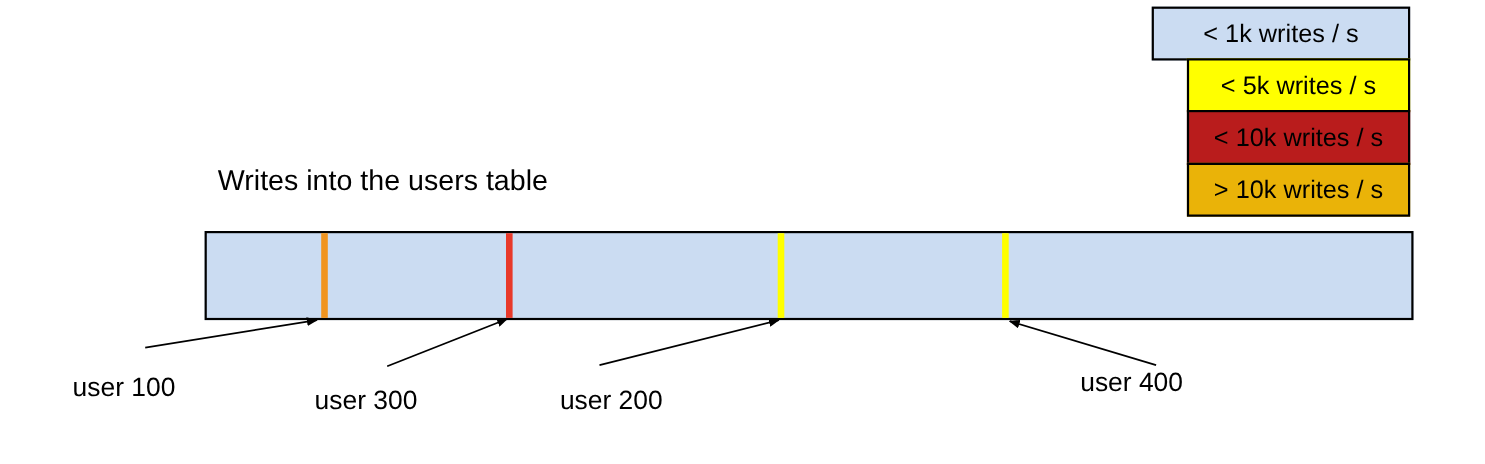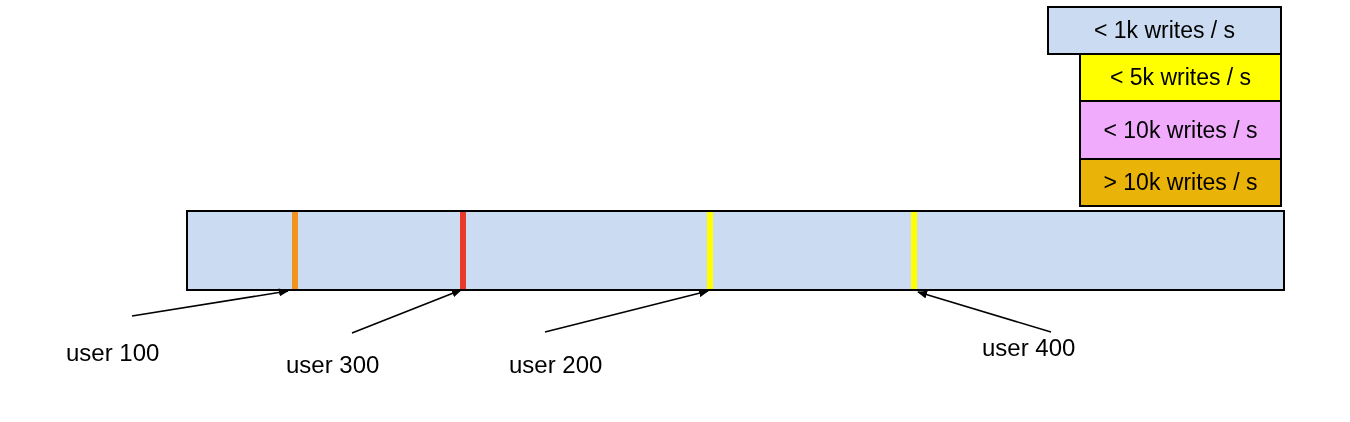--- a/index.html
+++ b/index.html
@@ -55,29 +55,30 @@
     left: 0;
     top: 0;
     pointer-events: none;
   }
 </style>
 </head>
 <body>
 
 <div class="canvas">
 
+  <div class="diagram-title">Writes into the users table</div>
 
   <div class="legend" id="legend" style="left: 1012px; top: 6px; width: 235px; padding-left: 35px;">
       <div class="legend-row" style="background: rgb(203, 220, 242); height: 49px;">
         <span>&lt; 1k writes / s</span>
       </div>
       <div class="legend-row" style="background: rgb(255, 255, 0); height: 49px;">
         <span>&lt; 5k writes / s</span>
       </div>
-      <div class="legend-row" style="background: #f0abfc; height: 60px;">
+      <div class="legend-row" style="background: #b91c1c; height: 50px;">
         <span>&lt; 10k writes / s</span>
       </div>
       <div class="legend-row" style="background: #eab308; height: 49px;">
         <span>&gt; 10k writes / s</span>
       </div>
     </div>
 
   <div class="keyspace-bar" id="bar" style="left: 186px; top: 210px; width: 1099px; height: 81px; background: rgb(203, 220, 242); border-color: rgb(0, 0, 0);">
       <div class="stripe" style="background: rgb(240, 148, 31); width: 6px; left: 104px;"></div>
       <div class="stripe" style="background: rgb(232, 57, 42); width: 6px; left: 272px;"></div>

